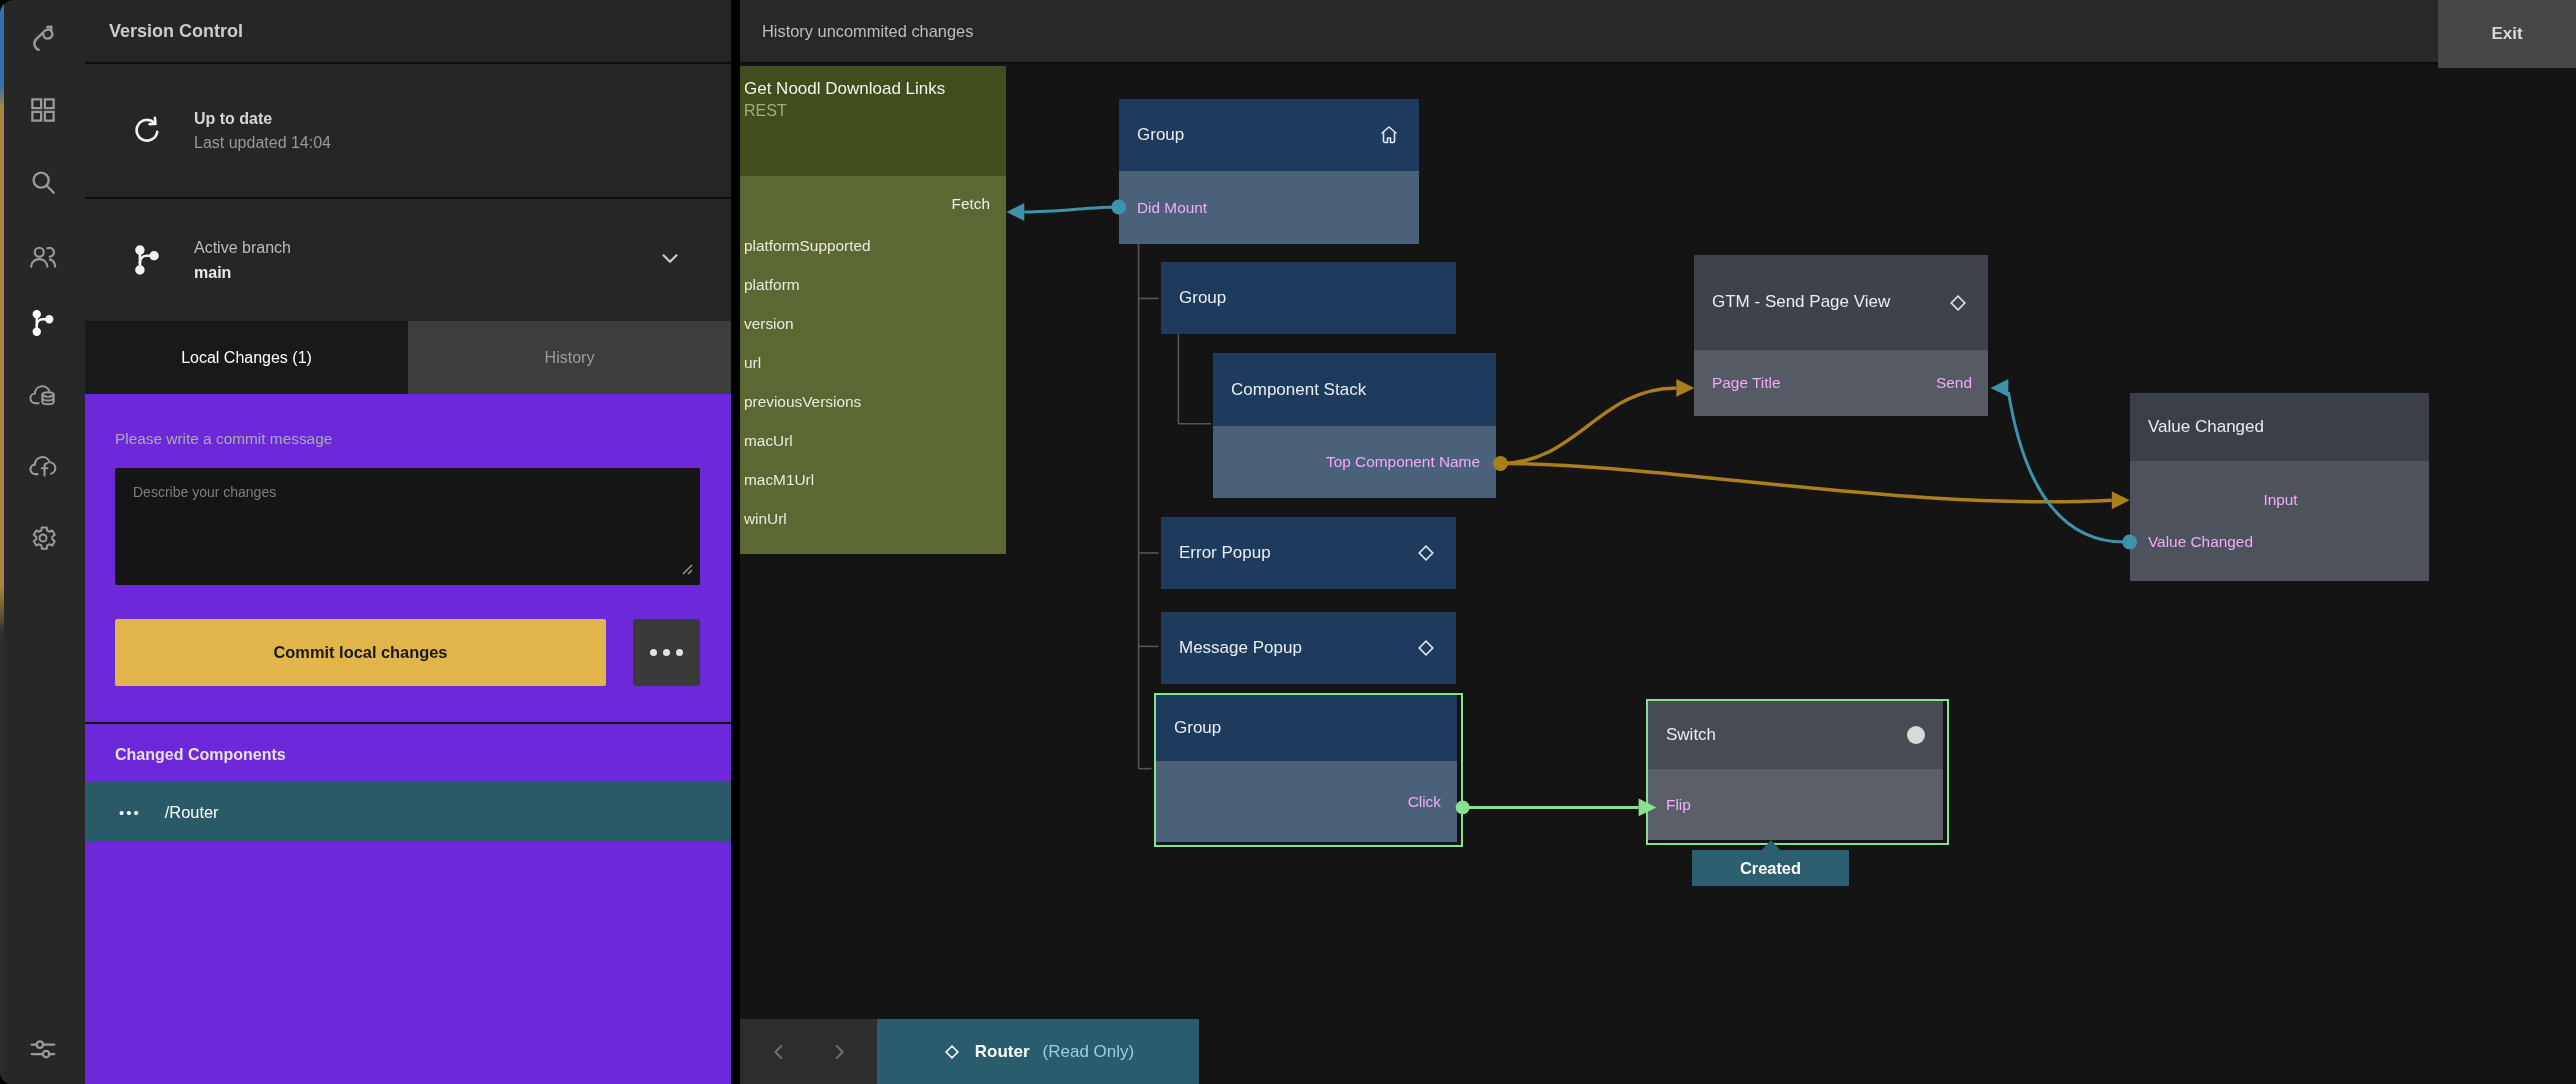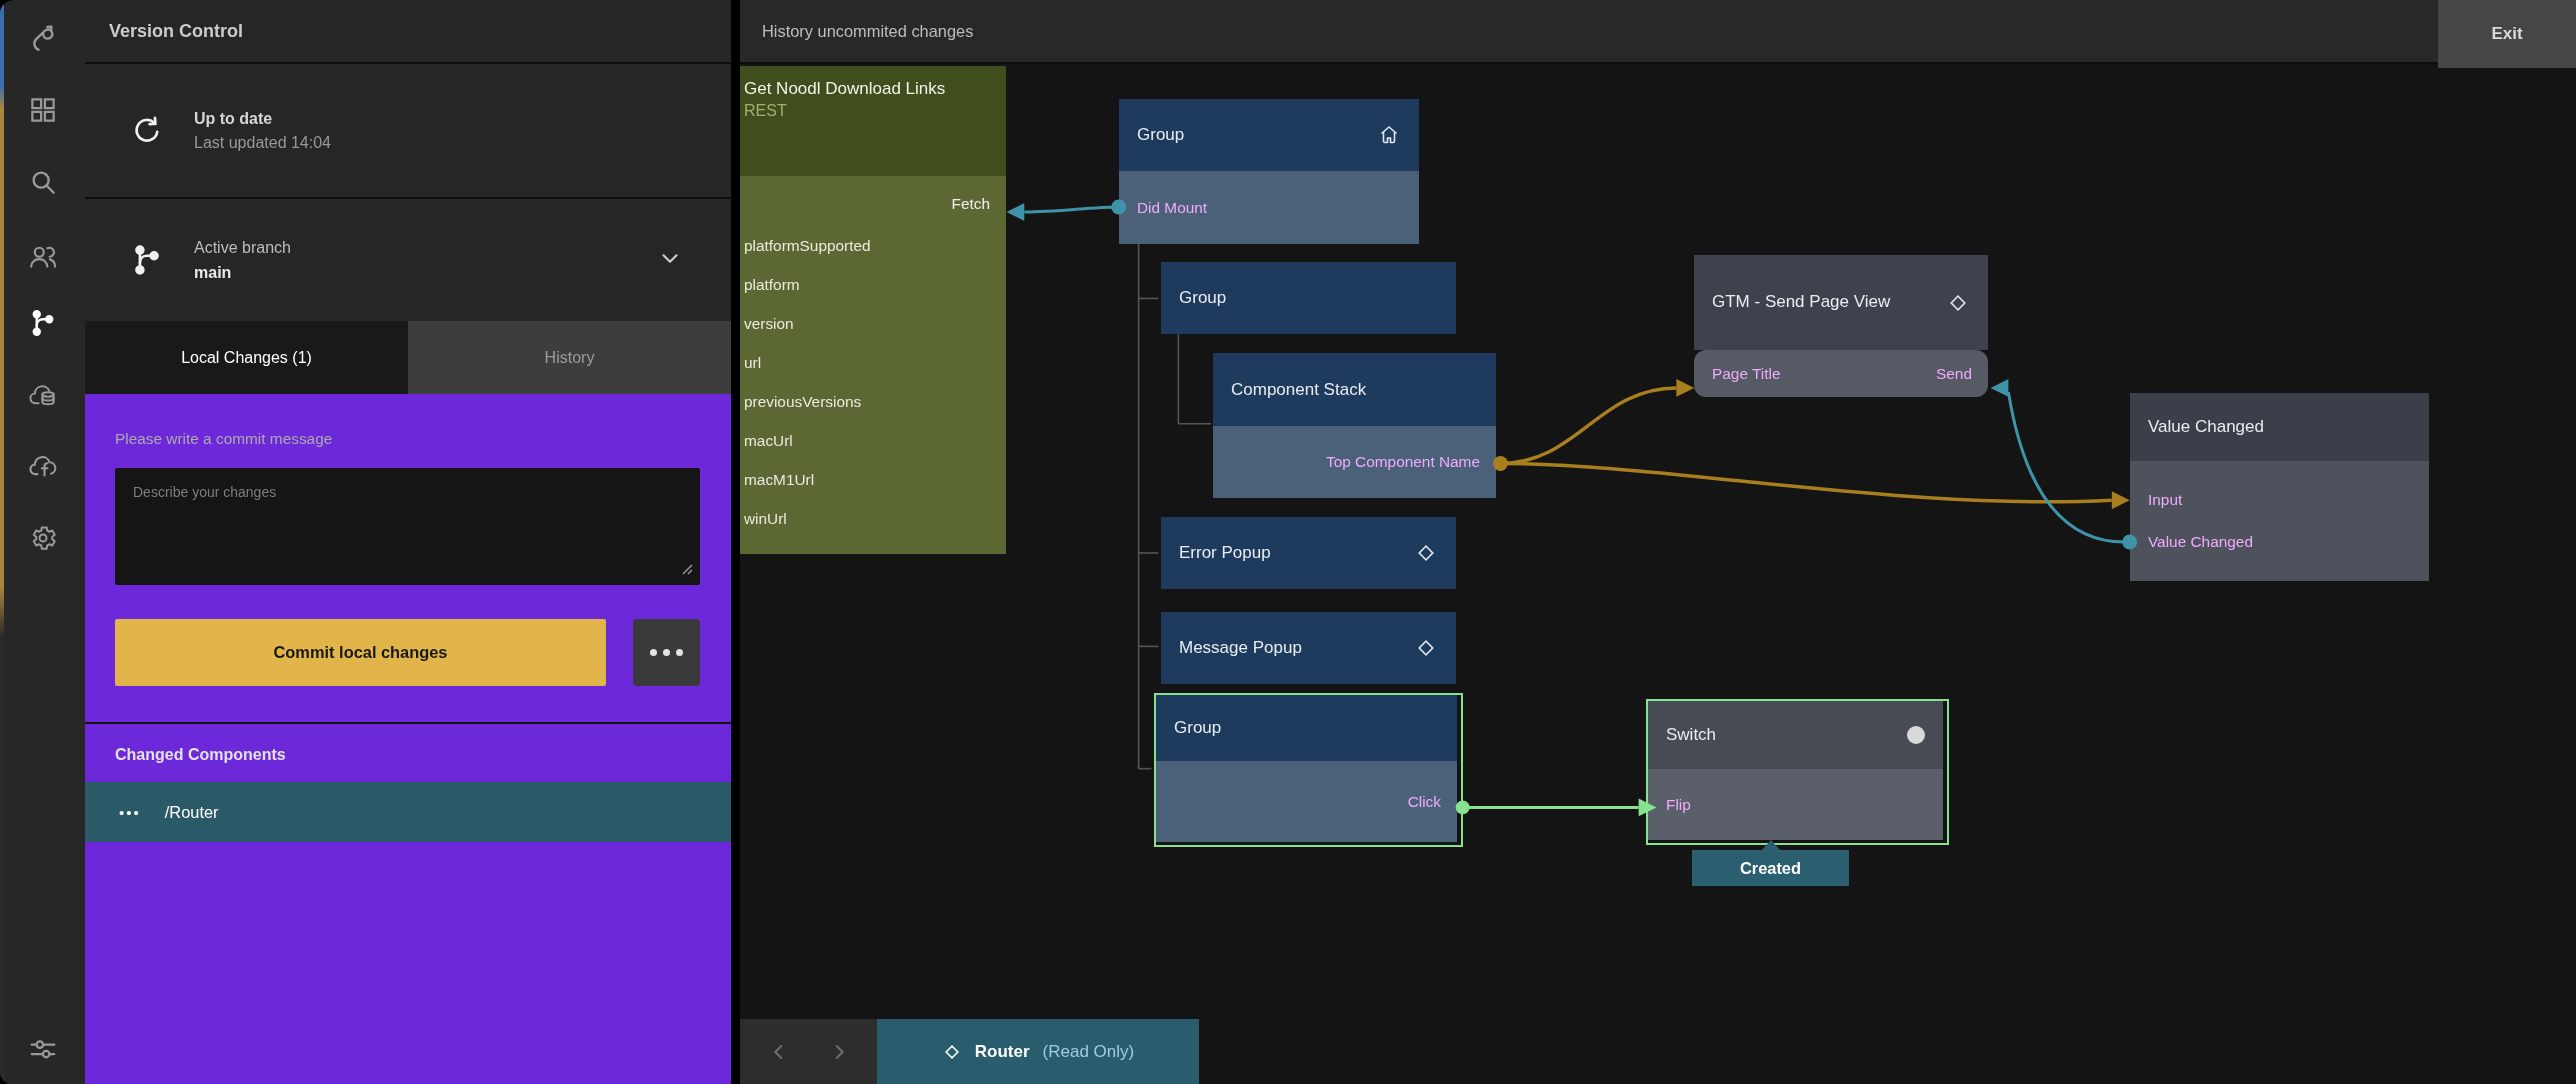--- a/index.html
+++ b/index.html
@@ -308,32 +308,32 @@
 
     <div class="node gray" style="left:954px;top:255px;width:294px;">
       <div class="hd" style="height:95px;align-items:center;">
         <span style="width:209px;line-height:1.35;">GTM - Send Page View</span>
         <span class="node-icon">
           <svg viewBox="0 0 24 24" fill="none" stroke="currentColor" stroke-width="1.6">
             <rect x="7.2" y="7.2" width="9.6" height="9.6" transform="rotate(45 12 12)"></rect>
           </svg>
         </span>
       </div>
-      <div class="bd port-row port-between" style="height:47px;border-radius:12px;">
+      <div class="bd port-row port-between" style="height:66px;">
         <span>Page Title</span>
         <span>Send</span>
       </div>
     </div>
 
     <div class="node gray2" style="left:1390px;top:393px;width:299px;">
       <div class="hd" style="height:68px;">
         <span>Value Changed</span>
       </div>
       <div class="bd" style="padding:18px 0;">
-        <div class="port-row" style="height:42px;">
+        <div class="port-row" style="height:42px;justify-content:center;">
           <span>Input</span>
         </div>
         <div class="port-row" style="height:42px;">
           <span>Value Changed</span>
         </div>
       </div>
     </div>
 
     <div class="node blue" style="left:421px;top:517px;width:295px;">
       <div class="hd" style="height:72px;">

